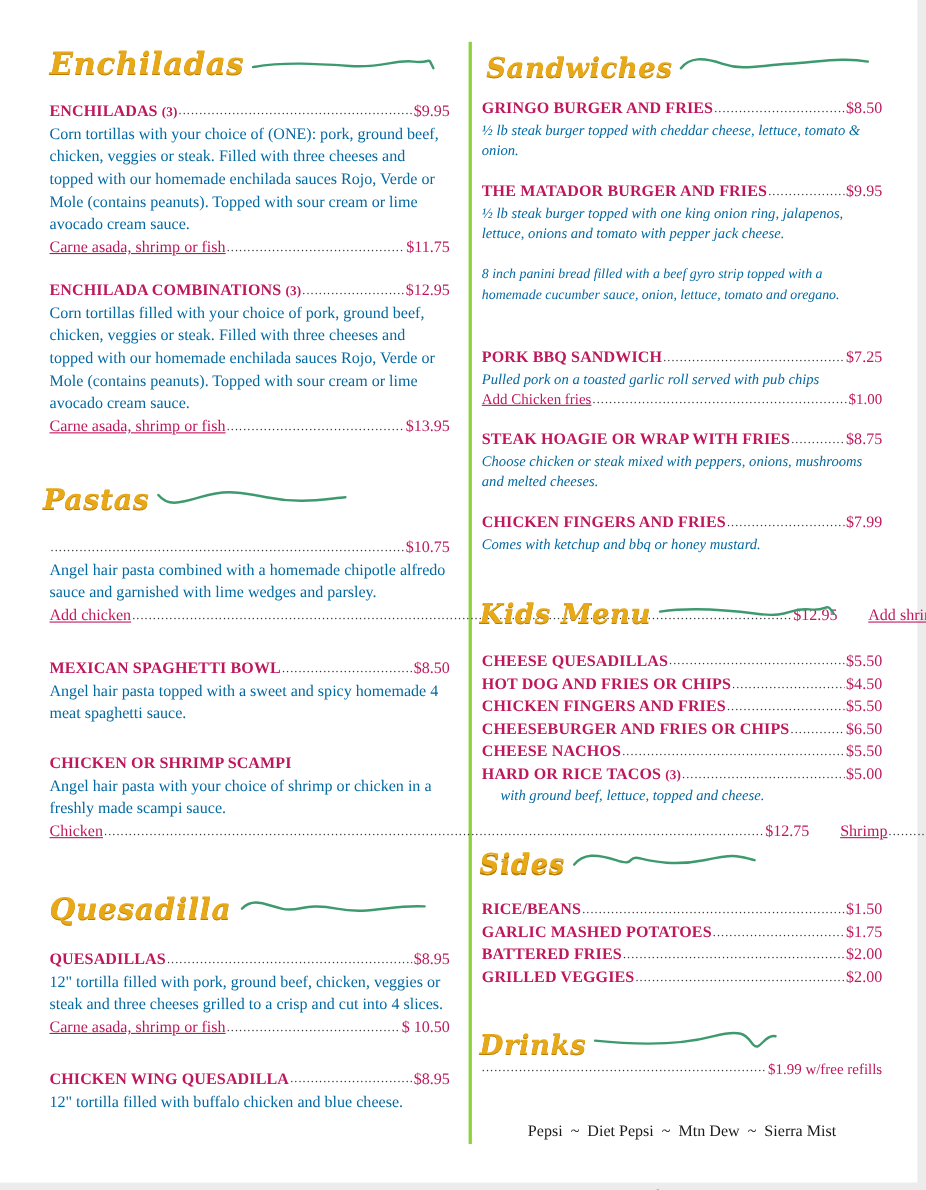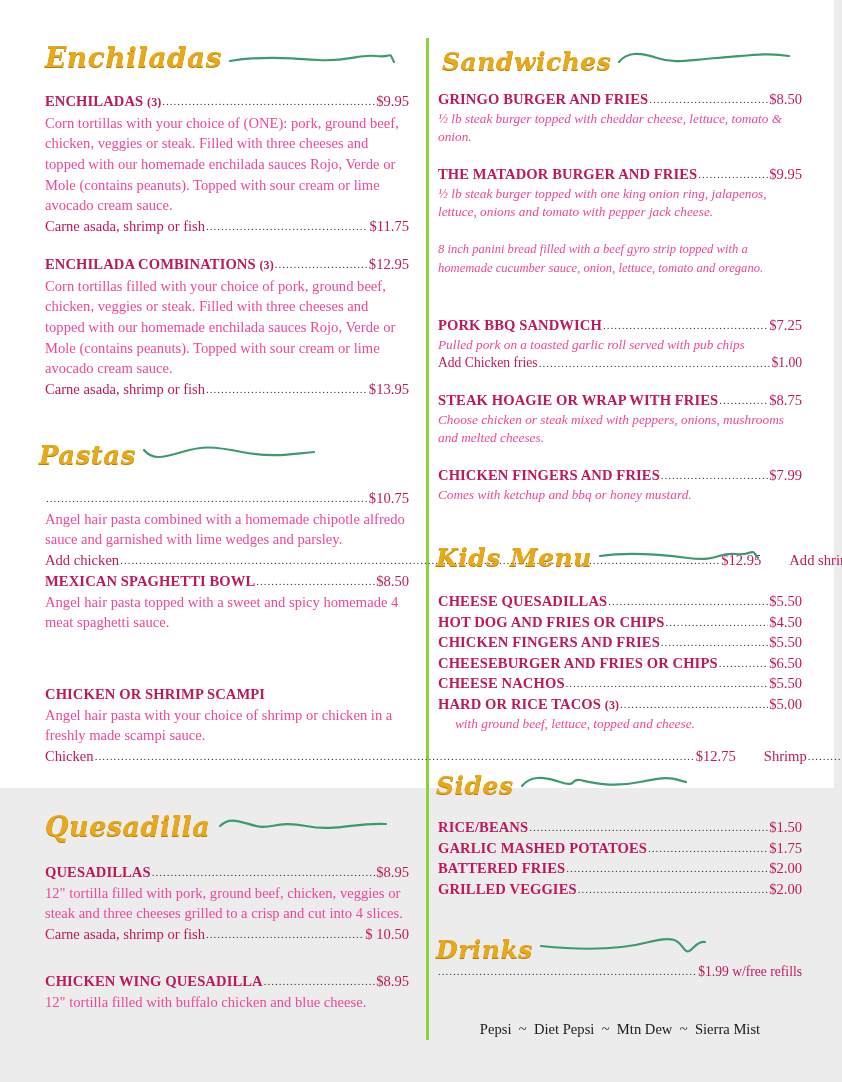--- a/index.html
+++ b/index.html
@@ -1,21 +1,21 @@
 <!DOCTYPE html>
 <html><head>
 <meta charset="utf-8">
 <style>
   html, body { margin: 0; padding: 0; }
   body {
     width: 842px; height: 1082px; background: #ececec; position: relative; overflow: hidden;
     font-family: "Liberation Serif", "DejaVu Serif", serif;
   }
   .page {
-    position: absolute; left: 0; top: 0; width: 834px; height: 788px; background: #ffffff;
+    position: absolute; left: 0; top: 0; width: 834px; height: 1075px; background: #ffffff;
   }
   .divider {
     position: absolute; left: 426px; top: 38px; width: 3px; height: 1002px; background: #8cd23a;
   }
   .col { position: absolute; }
   .col-left { left: 45px; width: 364px; }
   .col-right { left: 438px; width: 364px; }
 
   .heading {
     position: absolute; height: 40px; display: flex; align-items: flex-end;
@@ -26,30 +26,30 @@
     text-shadow: 0 1px 0 #b87c08;
   }
   .heading svg { margin-left: 6px; margin-bottom: 4px; }
 
   .item { position: absolute; left: 0; right: 0; }
   .row {
     display: flex; align-items: flex-start; font-size: 14.6px; line-height: 20.5px; color: #be185d; white-space: nowrap;
   }
   .row .name { font-weight: bold; letter-spacing: 0.1px; }
   .row .name .qty { font-size: 12px; }
-  .row .plain { font-weight: normal; }
+  .row .plain { font-weight: normal; text-decoration: underline; }
   .row .dots {
     flex: 1; overflow: hidden; margin: 0 1px; font-size: 11px; letter-spacing: 1px; color: #333;
   }
   .row .dots::before {
     content: "................................................................................................................................................................";
   }
   .row .price { font-weight: normal; }
   .desc {
-    color: #ec4899; font-size: 14.6px; line-height: 20.7px;
+    color: #0369a1; font-size: 14.6px; line-height: 20.7px;
   }
   .desc.small { font-size: 13.3px; line-height: 18.8px; font-style: italic; }
   .split { display: flex; gap: 28px; }
   .split .row { flex: 1; }
 
   .drinks-center { text-align: center; font-size: 14.6px; line-height: 19.5px; color: #1a1a1a; }
 </style>
 </head>
 <body>
 
@@ -113,21 +113,21 @@
           <span class="dots"></span>
           <span class="price">$12.95</span>
         </div>
         <div class="row">
           <span class="plain">Add shrimp</span>
 
         </div>
       </div>
     </div>
 
-    <div class="item" style="top:571px;">
+    <div class="item" style="top:598px;">
       <div class="row">
         <span class="name">MEXICAN SPAGHETTI BOWL</span>
         <span class="dots"></span>
         <span class="price">$8.50</span>
       </div>
       <div class="desc">Angel hair pasta topped with a sweet and spicy homemade 4 meat spaghetti sauce.</div>
     </div>
 
     <div class="item" style="top:684px;">
       <div class="row">

